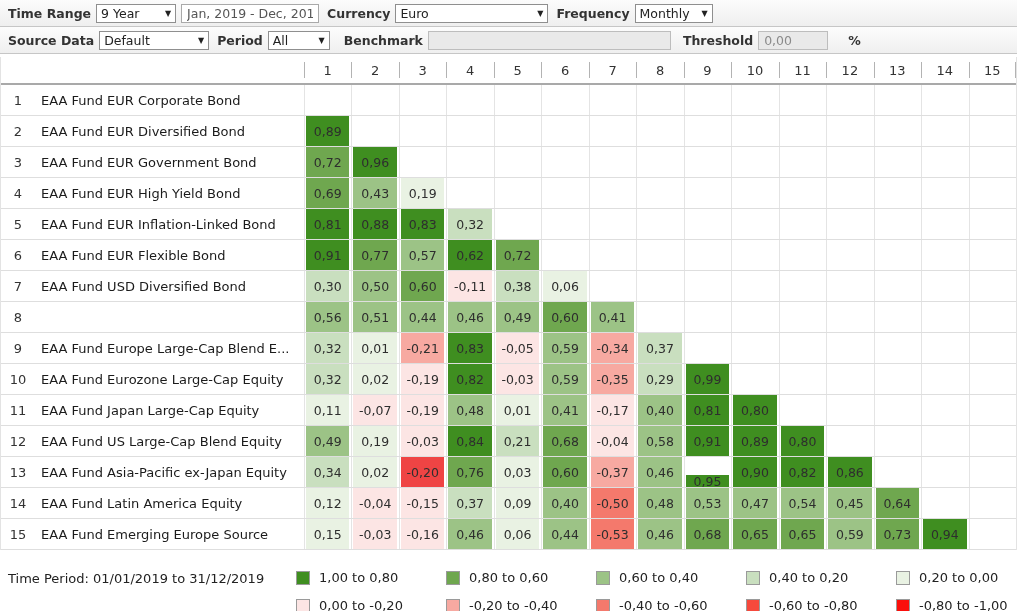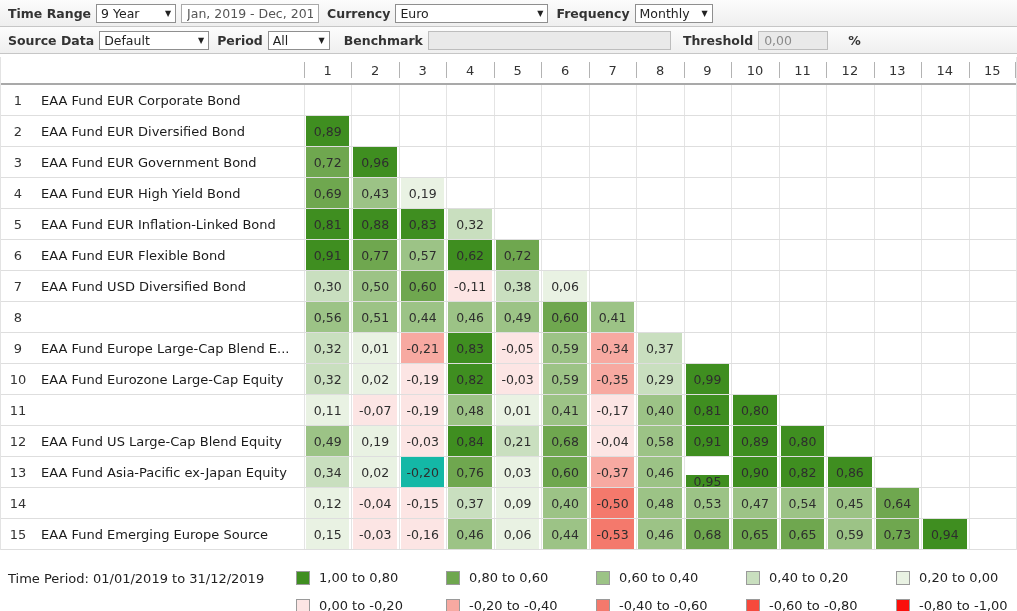--- a/index.html
+++ b/index.html
@@ -447,20 +447,21 @@
           <div class="cell"></div>
           <div class="cell"></div>
           <div class="cell"></div>
           <div class="cell"></div>
           <div class="cell"></div>
         </div>
       </div>
       <div class="mx-row">
         <div class="mx-name-col">
           <span class="row-num">11</span>
+          <span class="fund-name">EAA Fund Japan Large-Cap Equity</span>
         </div>
         <div class="mx-cols">
           <div class="cell">
             <div class="cell-fill" style="background: rgb(233, 242, 227);">0,11</div>
           </div>
           <div class="cell">
             <div class="cell-fill" style="background: rgb(252, 229, 228);">-0,07</div>
           </div>
           <div class="cell">
             <div class="cell-fill" style="background: rgb(252, 229, 228);">-0,19</div>
@@ -544,21 +545,21 @@
           <span class="fund-name">EAA Fund Asia-Pacific ex-Japan Equity</span>
         </div>
         <div class="mx-cols">
           <div class="cell">
             <div class="cell-fill" style="background: rgb(201, 223, 191);">0,34</div>
           </div>
           <div class="cell">
             <div class="cell-fill" style="background: rgb(233, 242, 227);">0,02</div>
           </div>
           <div class="cell">
-            <div class="cell-fill" style="background: #14b8a6; text-align: right;">-0,20</div>
+            <div class="cell-fill" style="background: #ef4444; text-align: right;">-0,20</div>
           </div>
           <div class="cell">
             <div class="cell-fill" style="background: rgb(111, 167, 79);">0,76</div>
           </div>
           <div class="cell">
             <div class="cell-fill" style="background: rgb(233, 242, 227);">0,03</div>
           </div>
           <div class="cell">
             <div class="cell-fill" style="background: rgb(111, 167, 79);">0,60</div>
           </div>
@@ -581,20 +582,21 @@
             <div class="cell-fill" style="background: rgb(63, 142, 32);">0,86</div>
           </div>
           <div class="cell"></div>
           <div class="cell"></div>
           <div class="cell"></div>
         </div>
       </div>
       <div class="mx-row">
         <div class="mx-name-col">
           <span class="row-num">14</span>
+          <span class="fund-name">EAA Fund Latin America Equity</span>
         </div>
         <div class="mx-cols">
           <div class="cell">
             <div class="cell-fill" style="background: rgb(233, 242, 227);">0,12</div>
           </div>
           <div class="cell">
             <div class="cell-fill" style="background: rgb(252, 229, 228);">-0,04</div>
           </div>
           <div class="cell">
             <div class="cell-fill" style="background: rgb(252, 229, 228);">-0,15</div>

